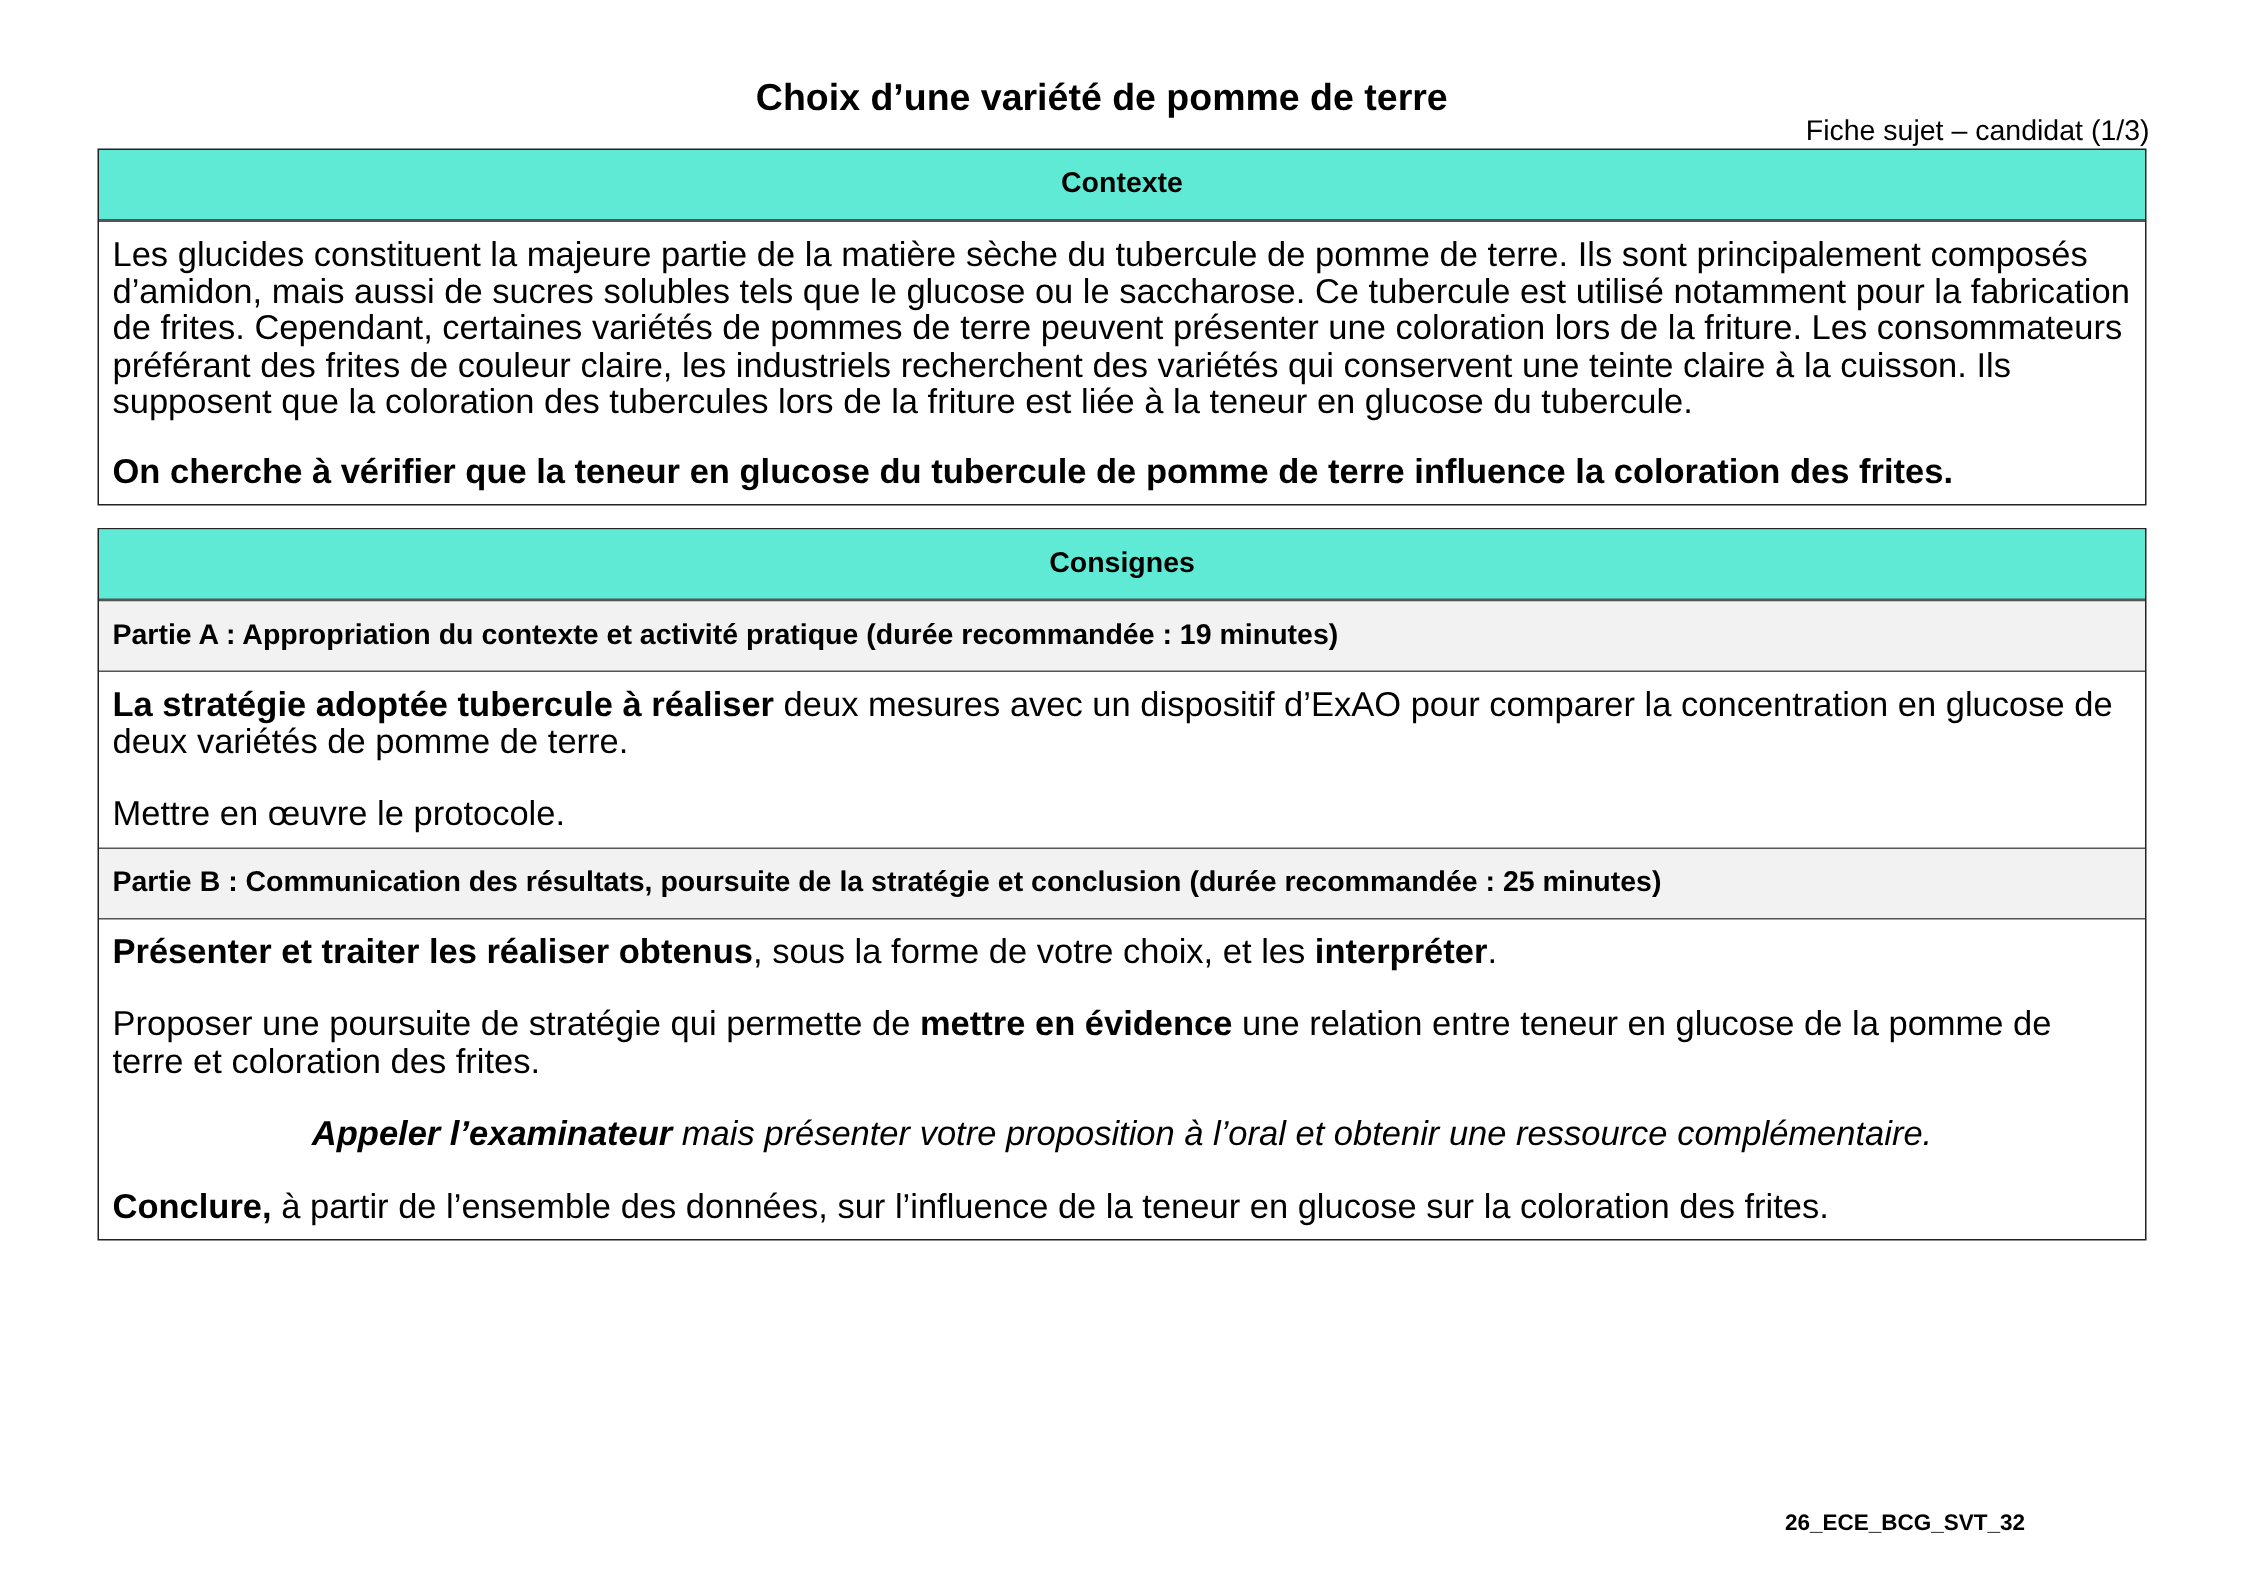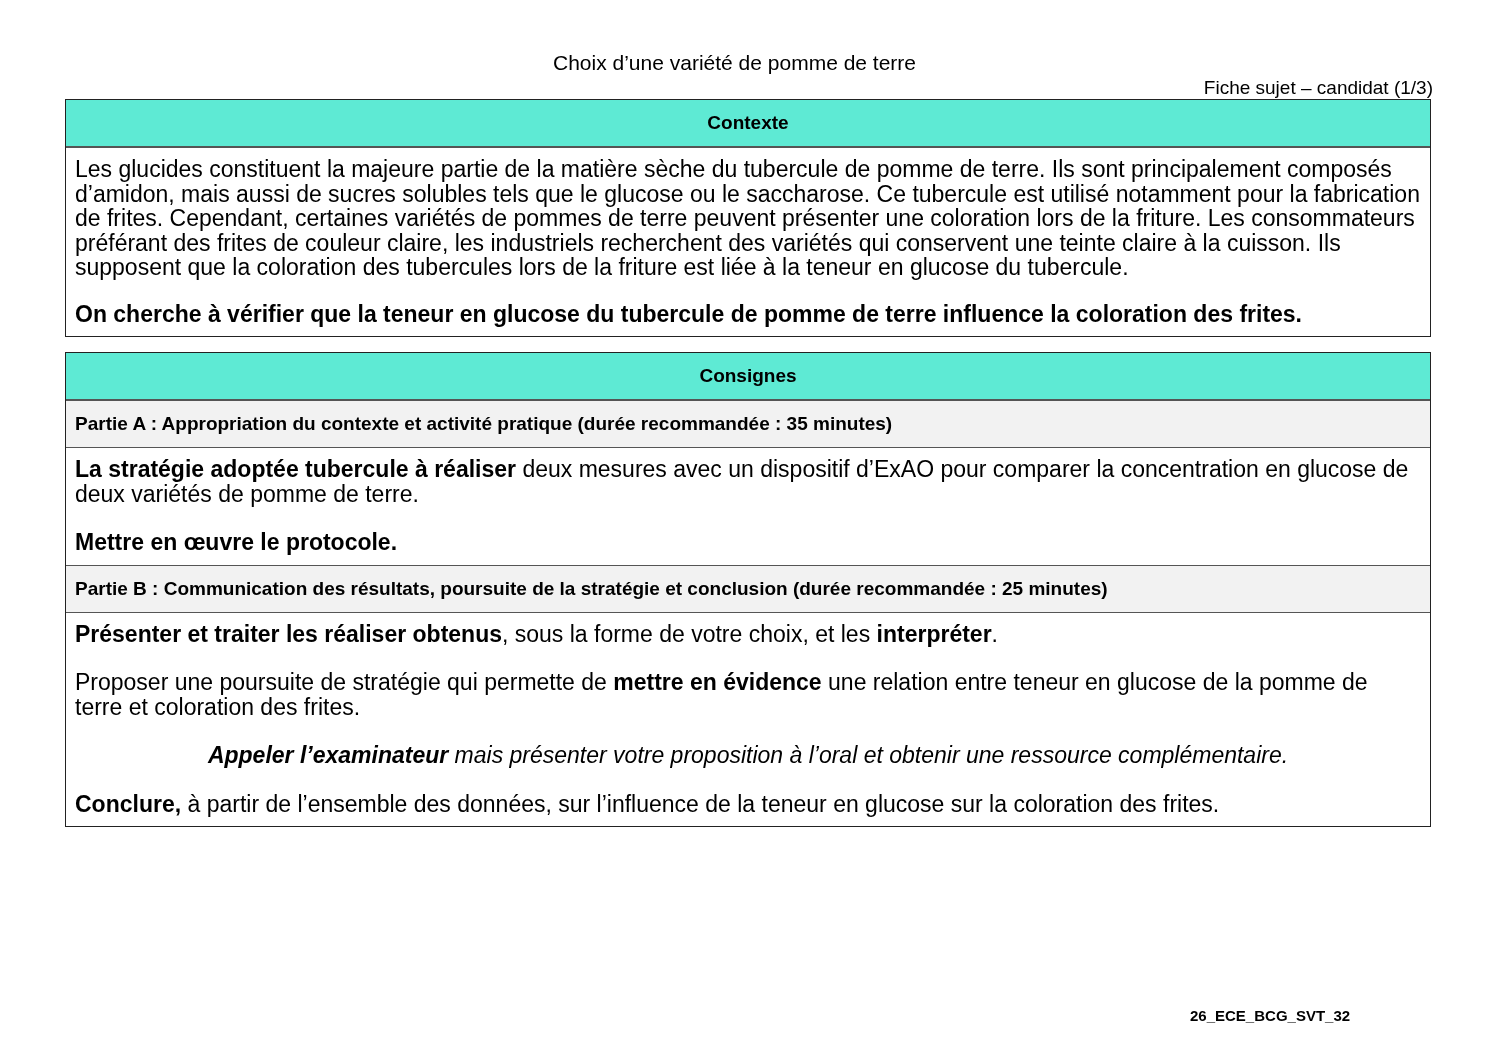--- a/index.html
+++ b/index.html
@@ -2,21 +2,21 @@
 <html><head>
 <meta charset="utf-8">
 <style>
   html, body { margin: 0; padding: 0; background: #ffffff; }
   body {
     width: 1497px; height: 1058px; position: relative; overflow: hidden;
     font-family: "Liberation Sans", sans-serif; color: #000;
   }
   .doc-title {
     position: absolute; top: 51px; left: 0; width: 1469px;
-    text-align: center; font-weight: normal; font-size: 21px;
+    text-align: center; font-weight: bold; font-size: 25px;
   }
   .fiche {
     position: absolute; top: 77px; right: 64px;
     font-size: 19px;
   }
   .box {
     position: absolute; left: 65px; width: 1366px;
     border: 1.5px solid #222; box-sizing: border-box;
   }
   .box-head {
@@ -51,25 +51,25 @@
   <div class="box-head">Contexte</div>
   <div class="box-body">
     <p>Les glucides constituent la majeure partie de la matière sèche du tubercule de pomme de terre. Ils sont principalement composés d’amidon, mais aussi de sucres solubles tels que le glucose ou le saccharose. Ce tubercule est utilisé notamment pour la fabrication de frites. Cependant, certaines variétés de pommes de terre peuvent présenter une coloration lors de la friture. Les consommateurs préférant des frites de couleur claire, les industriels recherchent des variétés qui conservent une teinte claire à la cuisson. Ils supposent que la coloration des tubercules lors de la friture est liée à la teneur en glucose du tubercule.</p>
     <p style="font-weight:bold; margin-top:22px;">On cherche à vérifier que la teneur en glucose du tubercule de pomme de terre influence la coloration des frites.</p>
   </div>
 </section>
 
 <section class="box" style="top:352px;">
   <div class="box-head">Consignes</div>
 
-  <div class="sub-head">Partie A : Appropriation du contexte et activité pratique (durée recommandée : 35 minutes)</div>
+  <div class="sub-head">Partie A : Appropriation du contexte et activité pratique (durée recommandée : 19 minutes)</div>
   <div class="box-body sep">
     <p><b>La stratégie adoptée tubercule à réaliser</b><span> deux mesures avec un dispositif d’ExAO pour comparer la concentration en glucose de deux variétés de pomme de terre.</span></p>
     <div class="gap"></div>
-    <p style="font-weight:bold;">Mettre en œuvre le protocole.</p>
+    <p style="font-weight:normal;">Mettre en œuvre le protocole.</p>
   </div>
 
   <div class="sub-head">Partie B : Communication des résultats, poursuite de la stratégie et conclusion (durée recommandée : 25 minutes)</div>
   <div class="box-body">
     <p><b>Présenter et traiter les réaliser obtenus</b><span>, sous la forme de votre choix, et les </span><b>interpréter</b><span>.</span></p>
     <div class="gap"></div>
     <p><span>Proposer une poursuite de stratégie qui permette de </span><b>mettre en évidence</b><span> une relation entre teneur en glucose de la pomme de terre et coloration des frites.</span></p>
     <div class="gap"></div>
     <p class="center"><b>Appeler l’examinateur</b><span> mais présenter votre proposition à l’oral et obtenir une ressource complémentaire.</span></p>
     <div class="gap"></div>

